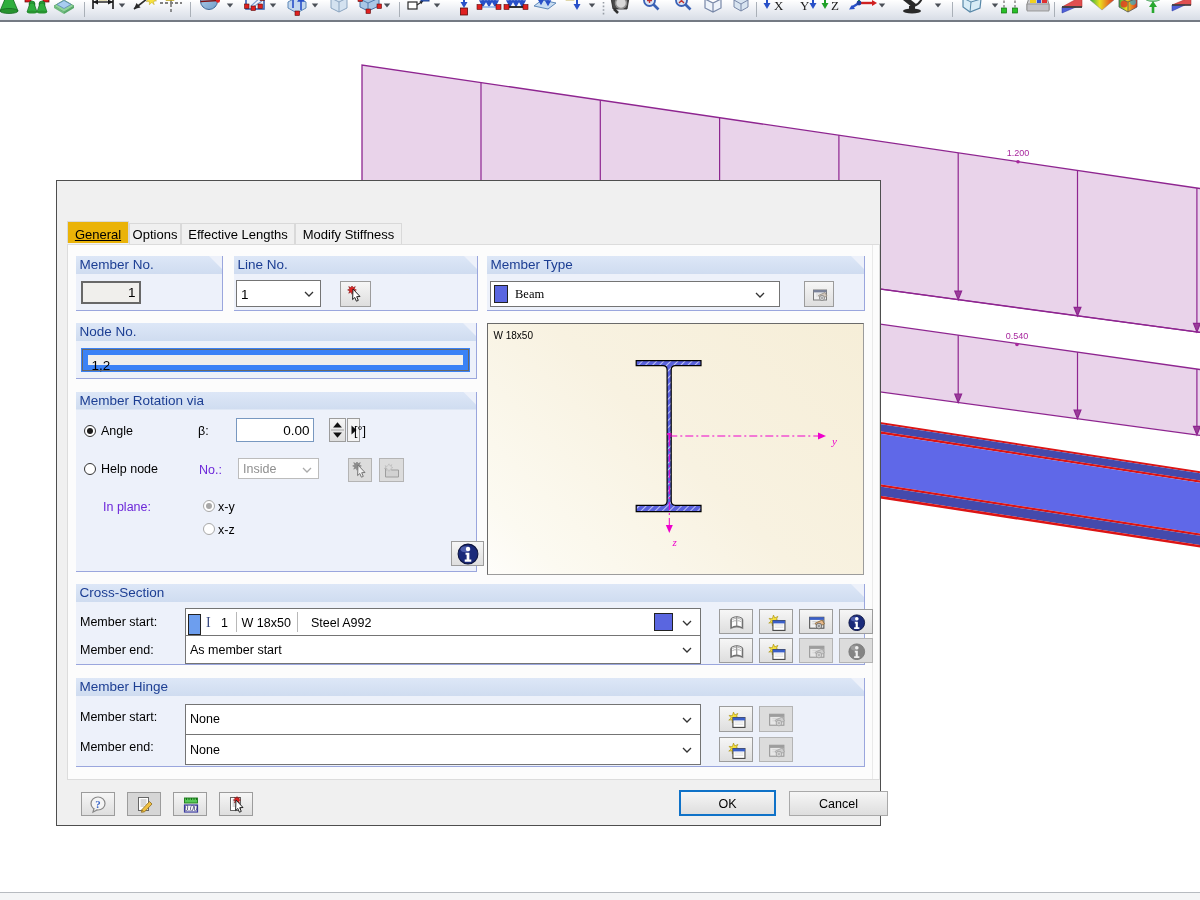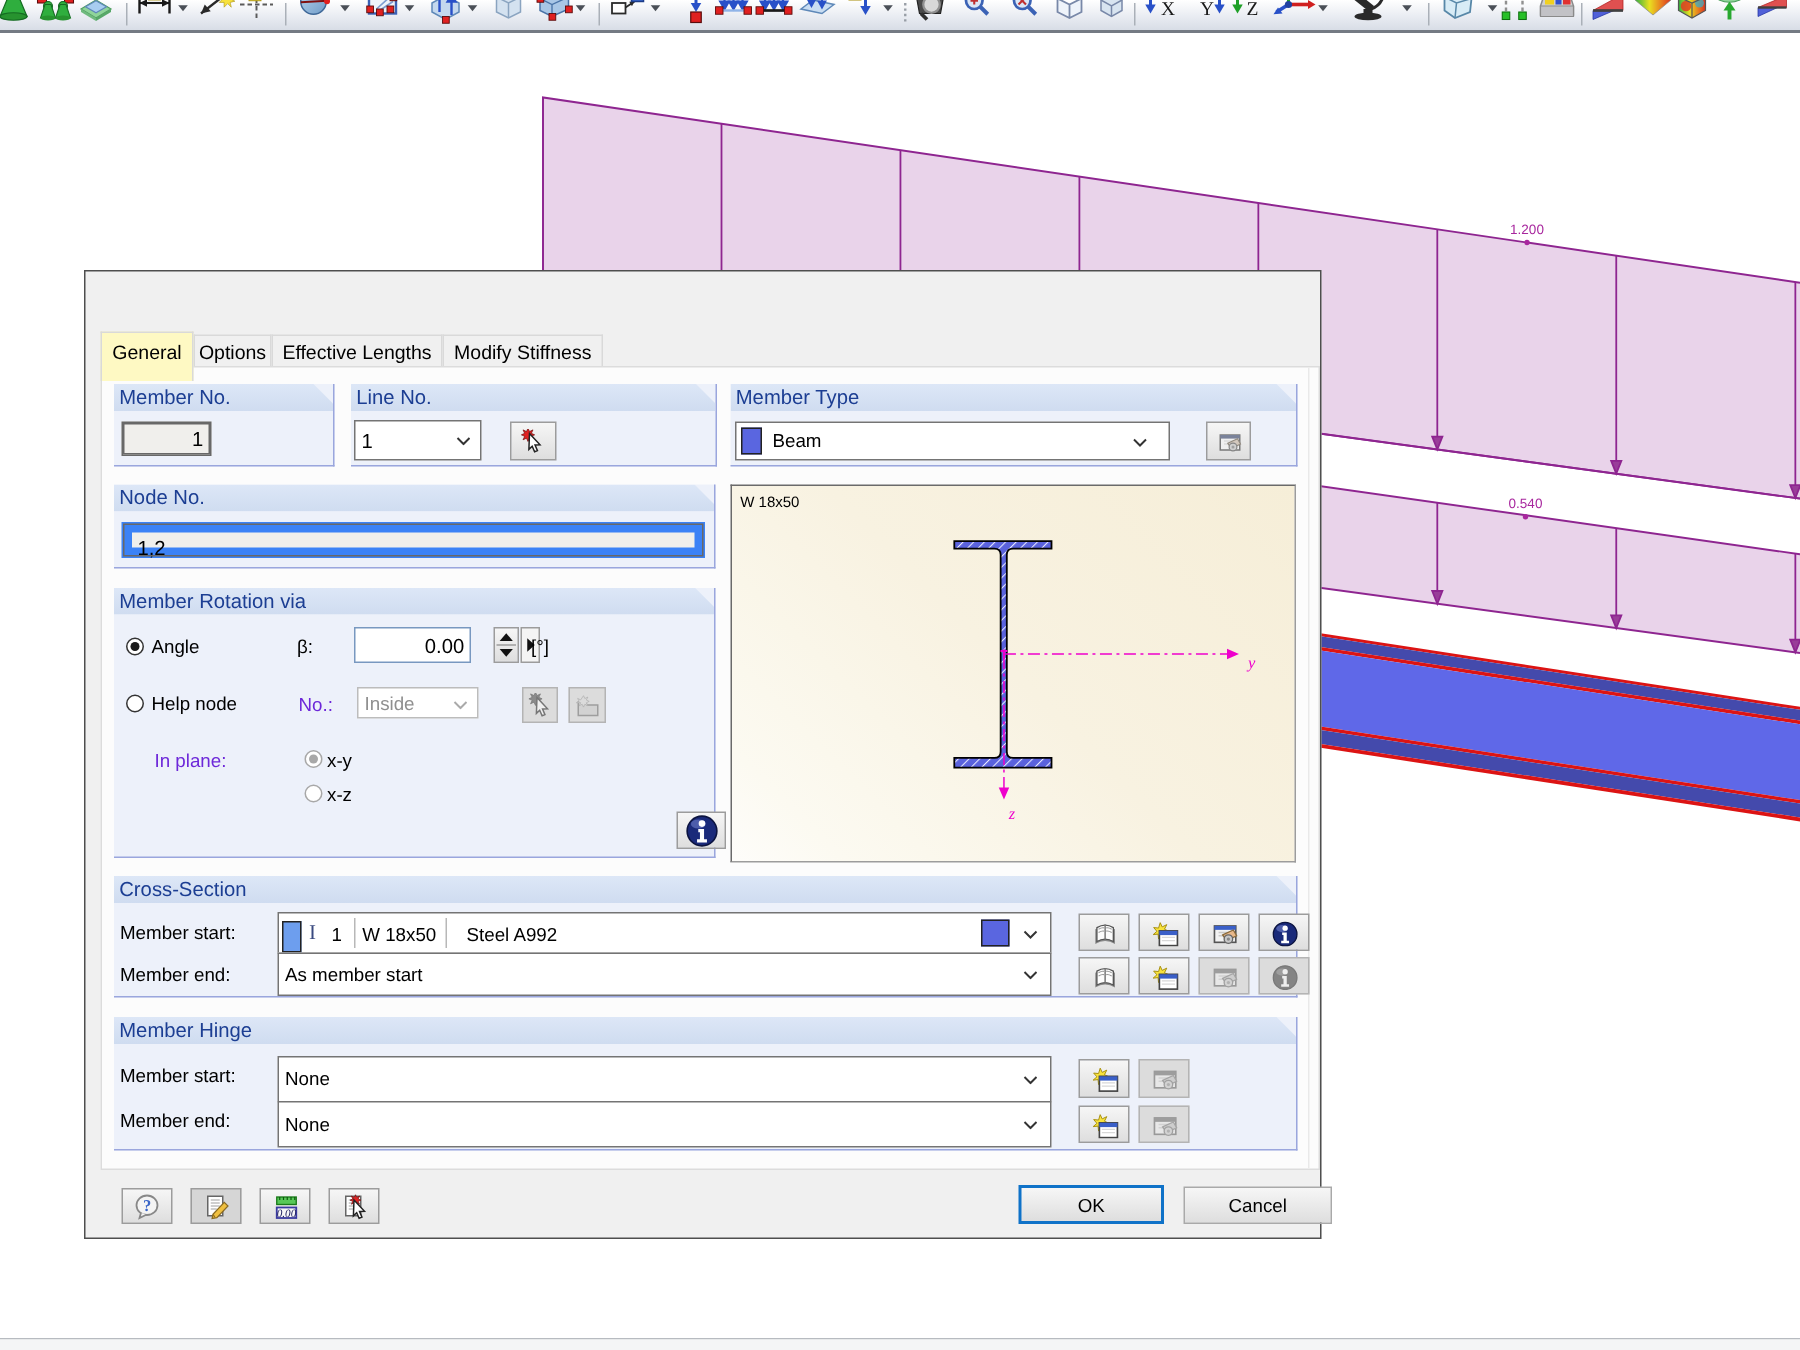--- a/index.html
+++ b/index.html
@@ -12,21 +12,21 @@
   #statusline{position:absolute;left:0;top:892px;width:1200px;height:1px;background:#b7bbc0;}
   #statusbar{position:absolute;left:0;top:893px;width:1200px;height:7px;background:#f4f5f6;}
   
   #dlg{position:absolute;left:56px;top:180px;width:823px;height:644px;
     background:#f0f0f0;border:1px solid #4e4e4e;font-size:12.5px;color:#000;}
   #dlgtitle{position:absolute;left:0;top:0;width:100%;height:31px;background:#fff;}
   #dlgtitle span{position:absolute;left:6px;top:8px;font-size:13px;color:#000;}
   #tabs{position:absolute;left:10px;top:40px;height:22px;}
   .tab{position:absolute;top:2px;height:20.5px;background:#f0f0f0;border:1px solid #d9d9d9;
     border-bottom:none;text-align:center;font-size:13px;padding-top:3px;box-sizing:border-box;}
-  .tab.sel{top:0;height:33px;background:#fef9c3;z-index:3;padding-top:5px;}
+  .tab.sel{top:0;height:22px;background:#eab308;z-index:3;padding-top:5px;text-decoration:underline;}
   #tabpanel{position:absolute;left:10px;top:62.5px;width:813px;height:536.5px;background:#fcfcfc;
     border:1px solid #dcdcdc;box-sizing:border-box;}
   .grp{position:absolute;background:#edf1fa;border-right:1px solid #9aa6dd;border-bottom:1px solid #9aa6dd;box-sizing:border-box;}
   .grp .hdr{position:absolute;left:0;top:0;right:0;height:17px;padding:1px 0 0 3.5px;font-size:13.5px;
     background:linear-gradient(#dde7f7,#cfdcf0);color:#1c3e93;
     clip-path:polygon(0 0,calc(100% - 13px) 0,100% 13px,100% 100%,0 100%);}
   .lbl{position:absolute;white-space:nowrap;}
   .glbl{position:absolute;white-space:nowrap;color:#6d28d9;text-align:right;}
   .field{position:absolute;font-size:13.5px;background:#f0efec;border:1px solid #686868;outline:1px solid #686868;outline-offset:-2px;box-sizing:border-box;
     text-align:right;padding:3px 4px 0 0;}
@@ -482,21 +482,21 @@
       <svg width="18" height="18" style="position:absolute;left:6px;top:4px">
         <use href="#icurstar"></use>
       </svg>
     </div>
 
   <div class="grp" style="left:430px;top:75px;width:378px;height:55px;">
       <div class="hdr">Member Type</div>
     </div>
   <div class="combo" style="left:433px;top:100px;width:290px;height:26px;">
     <div class="abs" style="left:3px;top:3px;width:14px;height:18px;background:#5a66e0;border:1px solid #222;box-sizing:border-box;"></div>
-      <span class="tx" style="left:24px;">Beam</span>
+      <span class="tx" style="left:24px;font-family:Liberation Serif, serif;">Beam</span>
     <svg class="chev" style="right:14px;top:10px" viewBox="0 0 10 6">
         <path d="M1,1 L5,5 L9,1" fill="none" stroke="#333" stroke-width="1.3"></path>
       </svg>
   </div>
   <div class="btn" style="left:733px;top:100px;width:30px;height:26px;">
       <svg width="16" height="16" style="position:absolute;left:7px;top:5px;filter:grayscale(0.7) opacity(0.75)">
         <use href="#iedit"></use>
       </svg>
     </div>
 

